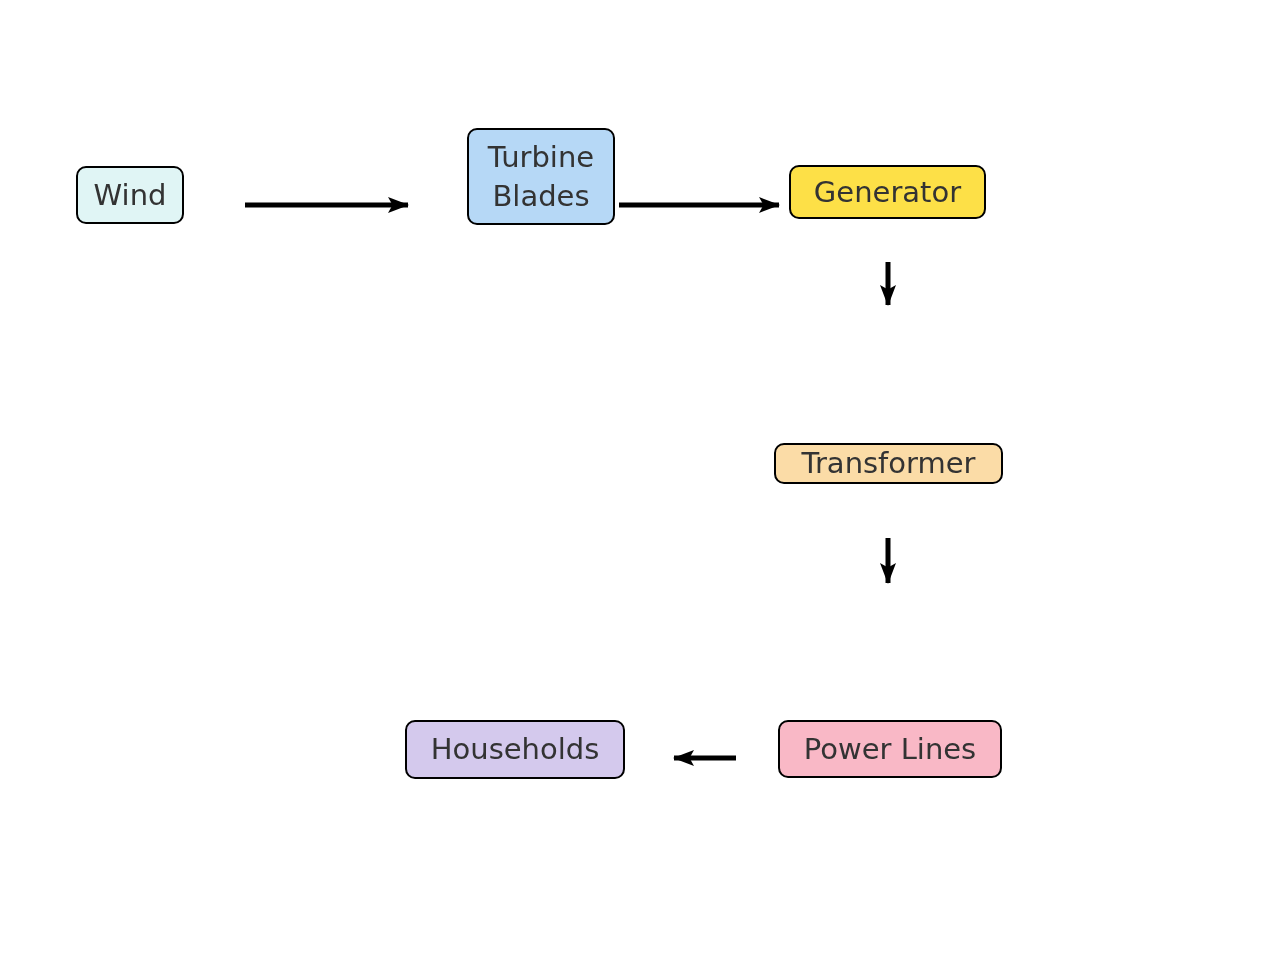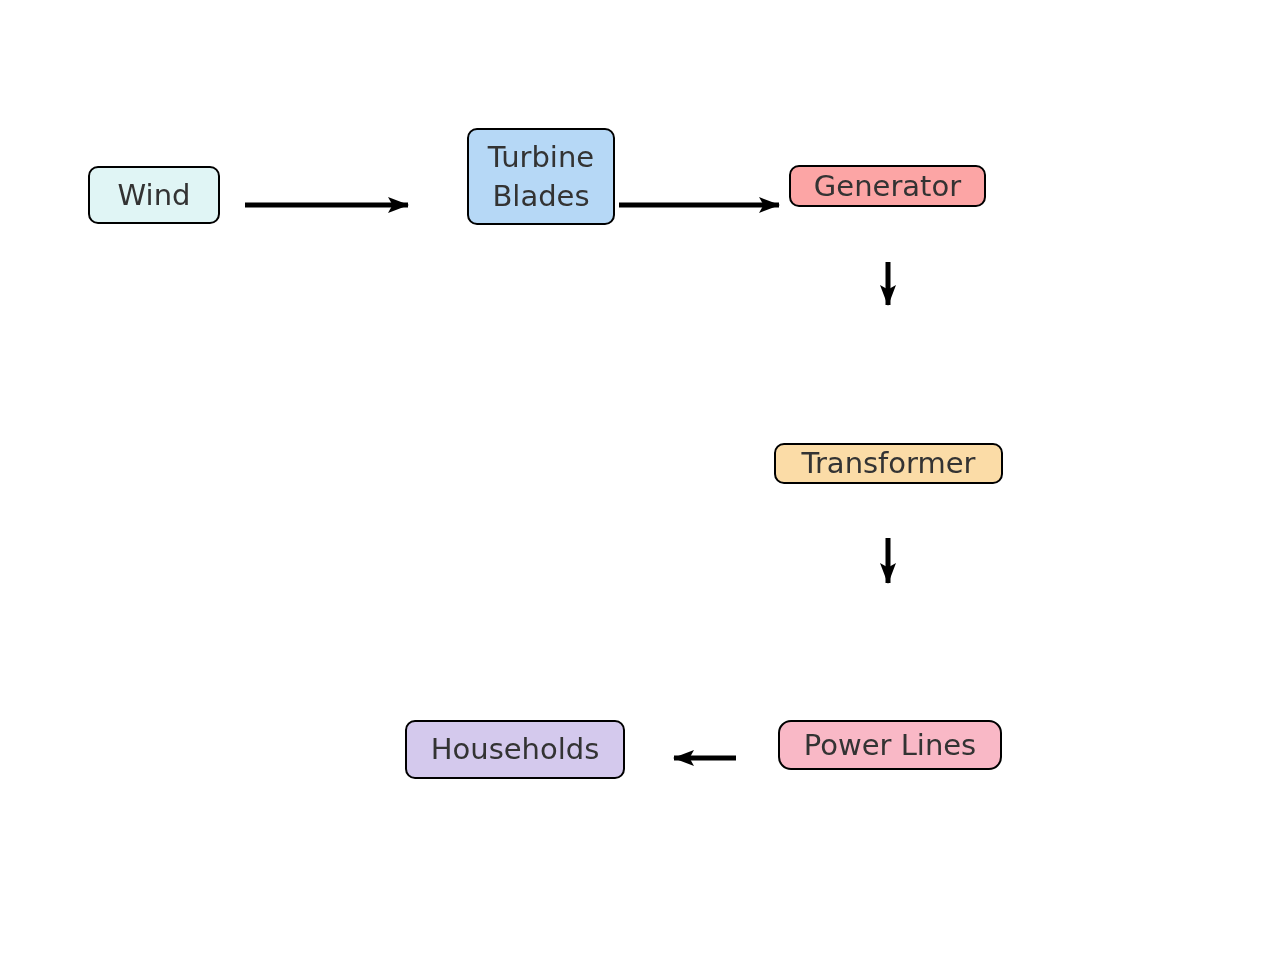--- a/index.html
+++ b/index.html
@@ -52,33 +52,33 @@
     </defs>
     <g id="arrow-group">
         <line x1="245" y1="205" x2="408" y2="205" stroke="#000000" stroke-width="5" marker-end="url(#arrowhead)"></line>
         <line x1="619" y1="205" x2="779" y2="205" stroke="#000000" stroke-width="5" marker-end="url(#arrowhead)"></line>
         <line x1="888" y1="262" x2="888" y2="305" stroke="#000000" stroke-width="5" marker-end="url(#arrowhead)"></line>
         <line x1="888" y1="538" x2="888" y2="583" stroke="#000000" stroke-width="5" marker-end="url(#arrowhead)"></line>
         <line x1="736" y1="758" x2="674" y2="758" stroke="#000000" stroke-width="5" marker-end="url(#arrowhead)"></line>
       </g>
   </svg>
   <div id="node-layer">
-      <div class="node" style="left: 88px; top: 166px; width: 132px; height: 58px; background: rgb(224, 245, 245); border-color: rgb(0, 0, 0);">
+      <div class="node" style="left: 76px; top: 166px; width: 108px; height: 58px; background: rgb(224, 245, 245); border-color: rgb(0, 0, 0);">
         <span class="node-label" style="color: rgb(51, 51, 51);">Wind</span>
       </div>
       <div class="node" style="left: 442px; top: 128px; width: 148px; height: 97px; background: rgb(182, 216, 246); border-color: rgb(0, 0, 0); margin-left: 25px;">
         <span class="node-label" style="color: rgb(51, 51, 51);">Turbine
 Blades</span>
       </div>
-      <div class="node" style="left: 789px; top: 165px; width: 197px; height: 42px; background: #fca5a5; border-color: rgb(0, 0, 0);">
+      <div class="node" style="left: 789px; top: 165px; width: 197px; height: 54px; background: #fde047; border-color: rgb(0, 0, 0);">
         <span class="node-label" style="color: rgb(51, 51, 51);">Generator</span>
       </div>
       <div class="node" style="left: 774px; top: 443px; width: 229px; height: 41px; background: rgb(251, 220, 167); border-color: rgb(0, 0, 0);">
         <span class="node-label" style="color: rgb(51, 51, 51);">Transformer</span>
       </div>
-      <div class="node" style="left: 778px; top: 720px; width: 224px; height: 50px; background: rgb(249, 184, 198); border-color: rgb(0, 0, 0); border-radius: 13px;">
+      <div class="node" style="left: 778px; top: 720px; width: 224px; height: 58px; background: rgb(249, 184, 198); border-color: rgb(0, 0, 0);">
         <span class="node-label" style="color: rgb(51, 51, 51);">Power Lines</span>
       </div>
       <div class="node" style="left: 405px; top: 720px; width: 220px; height: 59px; background: rgb(212, 201, 237); border-color: rgb(0, 0, 0);">
         <span class="node-label" style="color: rgb(51, 51, 51); text-align: right;">Households</span>
       </div>
     </div>
 </div>
 
 </body></html>

